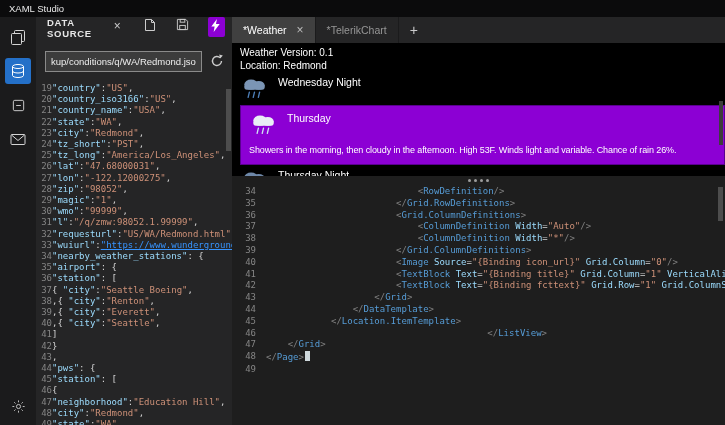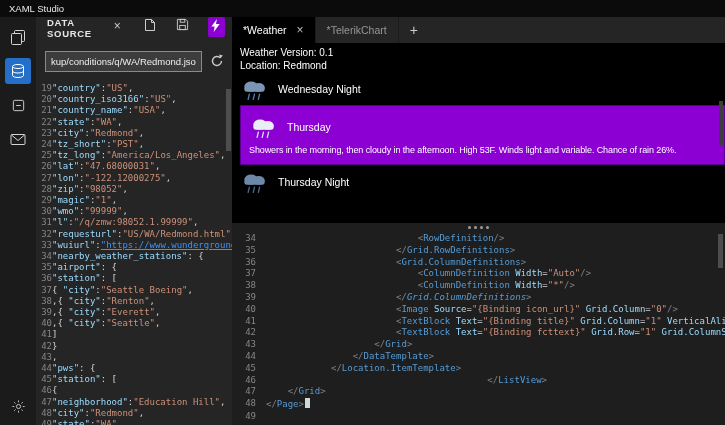--- a/index.html
+++ b/index.html
@@ -40,29 +40,29 @@
   .json-view .ln{width:16px;}
   .c-k{color:#9cdcfe}.c-s{color:#ce9178}.c-p{color:#d4d4d4}
   .c-l{color:var(--link-blue);text-decoration:underline}
   .c-tp{color:#808080}.c-t{color:#569cd6}.c-a{color:#9cdcfe}
   .c-o{color:#d4d4d4}.c-v{color:#ce9178}.c-n{color:#d4d4d4}
 
   
   .main{position:absolute;left:232px;top:17px;width:493px;height:408px;display:flex;flex-direction:column}
   .tabbar{height:26px;background:#252526;display:flex;align-items:stretch;color:#969696;font-size:10.5px}
   .tab{display:flex;align-items:center;padding:0 11px;gap:10px;border-right:1px solid #1b1b1c}
-  .tab.active{background:#000000;color:#ffffff}
+  .tab.active{background:#404040;color:#ffffff}
   .tab-close{font-size:12px;color:#bbbbbb;line-height:1}
   .newtab{width:30px;display:flex;align-items:center;justify-content:center;color:#cccccc;font-size:14px}
 
   
-  .preview{height:180px;background:#000;overflow:hidden;padding:3px 0 0 8px;color:#fff;position:relative}
+  .preview{height:133px;background:#000;overflow:hidden;padding:3px 0 0 8px;color:#fff;position:relative}
   .pv-line{font-size:10px;line-height:13px}
   .fitem{margin-top:4px}
-  .frow{display:flex;align-items:center;gap:9px;height:26px}
+  .frow{display:flex;align-items:flex-start;gap:9px;height:26px}
   .ftitle{font-size:10.5px}
   .ftext{font-size:8.5px;letter-spacing:-.1px;white-space:nowrap;overflow:hidden;margin-top:3px;margin-bottom:5px}
   .fitem.sel{background:var(--accent-purple);border:1px solid var(--selection-border);
     margin:3px 0 0 0;padding:6px 8px 9px 8px}
   .fitem.sel .frow{height:30px}
   .fitem.sel .ftext{margin-bottom:0;font-size:9px}
   .wicon{width:29px;height:23px;flex:none}
   .preview-scroll{position:absolute;right:2px;top:58px;width:4px;height:44px;background:#3d3d3d}
 
   
@@ -289,21 +289,21 @@
         </div>
     </div>
 
     <div class="editor" id="editor">
       <div class="editor-scroll"></div>
     <div class="cl"><span class="ln">34</span><span class="lt" style="padding-left: 28ch;"><span class="c-tp">&lt;</span><span class="c-t">RowDefinition</span><span class="c-tp">/&gt;</span></span></div>
         <div class="cl"><span class="ln">35</span><span class="lt" style="padding-left: 24ch;"><span class="c-tp">&lt;/</span><span class="c-t">Grid.RowDefinitions</span><span class="c-tp">&gt;</span></span></div>
         <div class="cl"><span class="ln">36</span><span class="lt" style="padding-left: 24ch;"><span class="c-tp">&lt;</span><span class="c-t">Grid.ColumnDefinitions</span><span class="c-tp">&gt;</span></span></div>
         <div class="cl"><span class="ln">37</span><span class="lt" style="padding-left: 28ch;"><span class="c-tp">&lt;</span><span class="c-t">ColumnDefinition</span><span class="c-n"> </span><span class="c-a">Width</span><span class="c-o">=</span><span class="c-v">"Auto"</span><span class="c-tp">/&gt;</span></span></div>
         <div class="cl"><span class="ln">38</span><span class="lt" style="padding-left: 28ch;"><span class="c-tp">&lt;</span><span class="c-t">ColumnDefinition</span><span class="c-n"> </span><span class="c-a">Width</span><span class="c-o">=</span><span class="c-v">"*"</span><span class="c-tp">/&gt;</span></span></div>
-        <div class="cl"><span class="ln">39</span><span class="lt" style="padding-left: 24ch; font-style: italic;"><span class="c-tp">&lt;/</span><span class="c-t">Grid.ColumnDefinitions</span><span class="c-tp">&gt;</span></span></div>
+        <div class="cl"><span class="ln">39</span><span class="lt" style="padding-left: 24ch;"><span class="c-tp">&lt;/</span><span class="c-t">Grid.ColumnDefinitions</span><span class="c-tp">&gt;</span></span></div>
         <div class="cl"><span class="ln">40</span><span class="lt" style="padding-left: 24ch;"><span class="c-tp">&lt;</span><span class="c-t">Image</span><span class="c-n"> </span><span class="c-a">Source</span><span class="c-o">=</span><span class="c-v">"{Binding icon_url}"</span><span class="c-n"> </span><span class="c-a">Grid.Column</span><span class="c-o">=</span><span class="c-v">"0"</span><span class="c-tp">/&gt;</span></span></div>
         <div class="cl"><span class="ln">41</span><span class="lt" style="padding-left: 24ch;"><span class="c-tp">&lt;</span><span class="c-t">TextBlock</span><span class="c-n"> </span><span class="c-a">Text</span><span class="c-o">=</span><span class="c-v">"{Binding title}"</span><span class="c-n"> </span><span class="c-a">Grid.Column</span><span class="c-o">=</span><span class="c-v">"1"</span><span class="c-n"> </span><span class="c-a">VerticalAlignment</span></span></div>
         <div class="cl"><span class="ln">42</span><span class="lt" style="padding-left: 24ch;"><span class="c-tp">&lt;</span><span class="c-t">TextBlock</span><span class="c-n"> </span><span class="c-a">Text</span><span class="c-o">=</span><span class="c-v">"{Binding fcttext}"</span><span class="c-n"> </span><span class="c-a">Grid.Row</span><span class="c-o">=</span><span class="c-v">"1"</span><span class="c-n"> </span><span class="c-a">Grid.ColumnSpan</span></span></div>
         <div class="cl"><span class="ln">43</span><span class="lt" style="padding-left: 20ch;"><span class="c-tp">&lt;/</span><span class="c-t">Grid</span><span class="c-tp">&gt;</span></span></div>
         <div class="cl"><span class="ln">44</span><span class="lt" style="padding-left: 16ch;"><span class="c-tp">&lt;/</span><span class="c-t">DataTemplate</span><span class="c-tp">&gt;</span></span></div>
         <div class="cl"><span class="ln">45</span><span class="lt" style="padding-left: 12ch;"><span class="c-tp">&lt;/</span><span class="c-t">Location.ItemTemplate</span><span class="c-tp">&gt;</span></span></div>
         <div class="cl"><span class="ln">46</span><span class="lt" style="padding-left: 8ch; text-align: center;"><span class="c-tp">&lt;/</span><span class="c-t">ListView</span><span class="c-tp">&gt;</span></span></div>
         <div class="cl"><span class="ln">47</span><span class="lt" style="padding-left: 4ch;"><span class="c-tp">&lt;/</span><span class="c-t">Grid</span><span class="c-tp">&gt;</span></span></div>
         <div class="cl"><span class="ln">48</span><span class="lt"><span class="c-tp">&lt;/</span><span class="c-t">Page</span><span class="c-tp">&gt;</span><span class="cursor"></span></span></div>
         <div class="cl"><span class="ln">49</span><span class="lt"></span></div>

